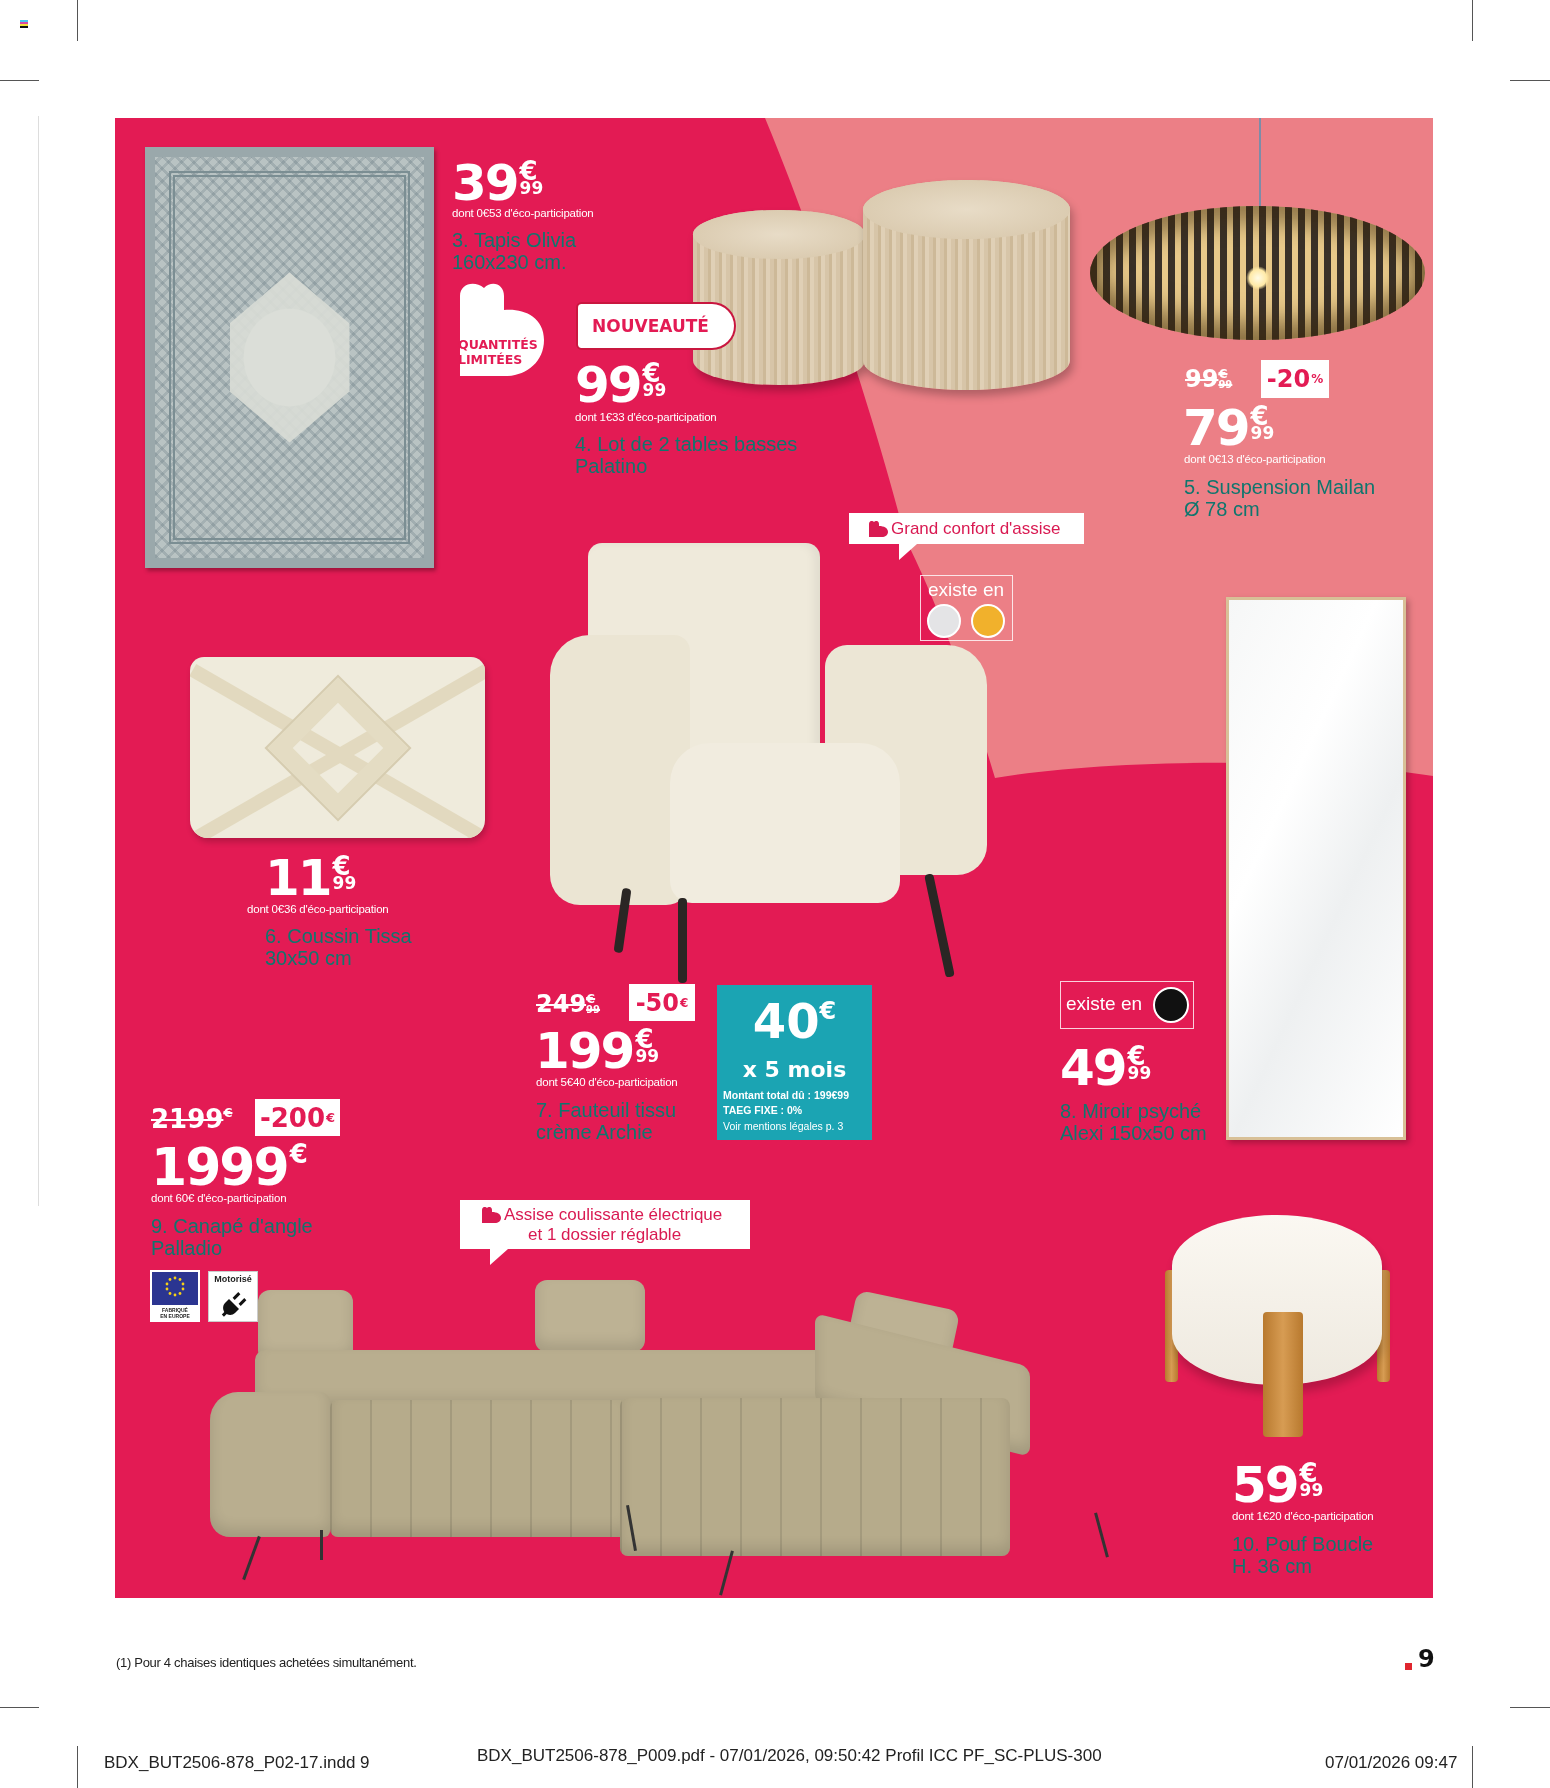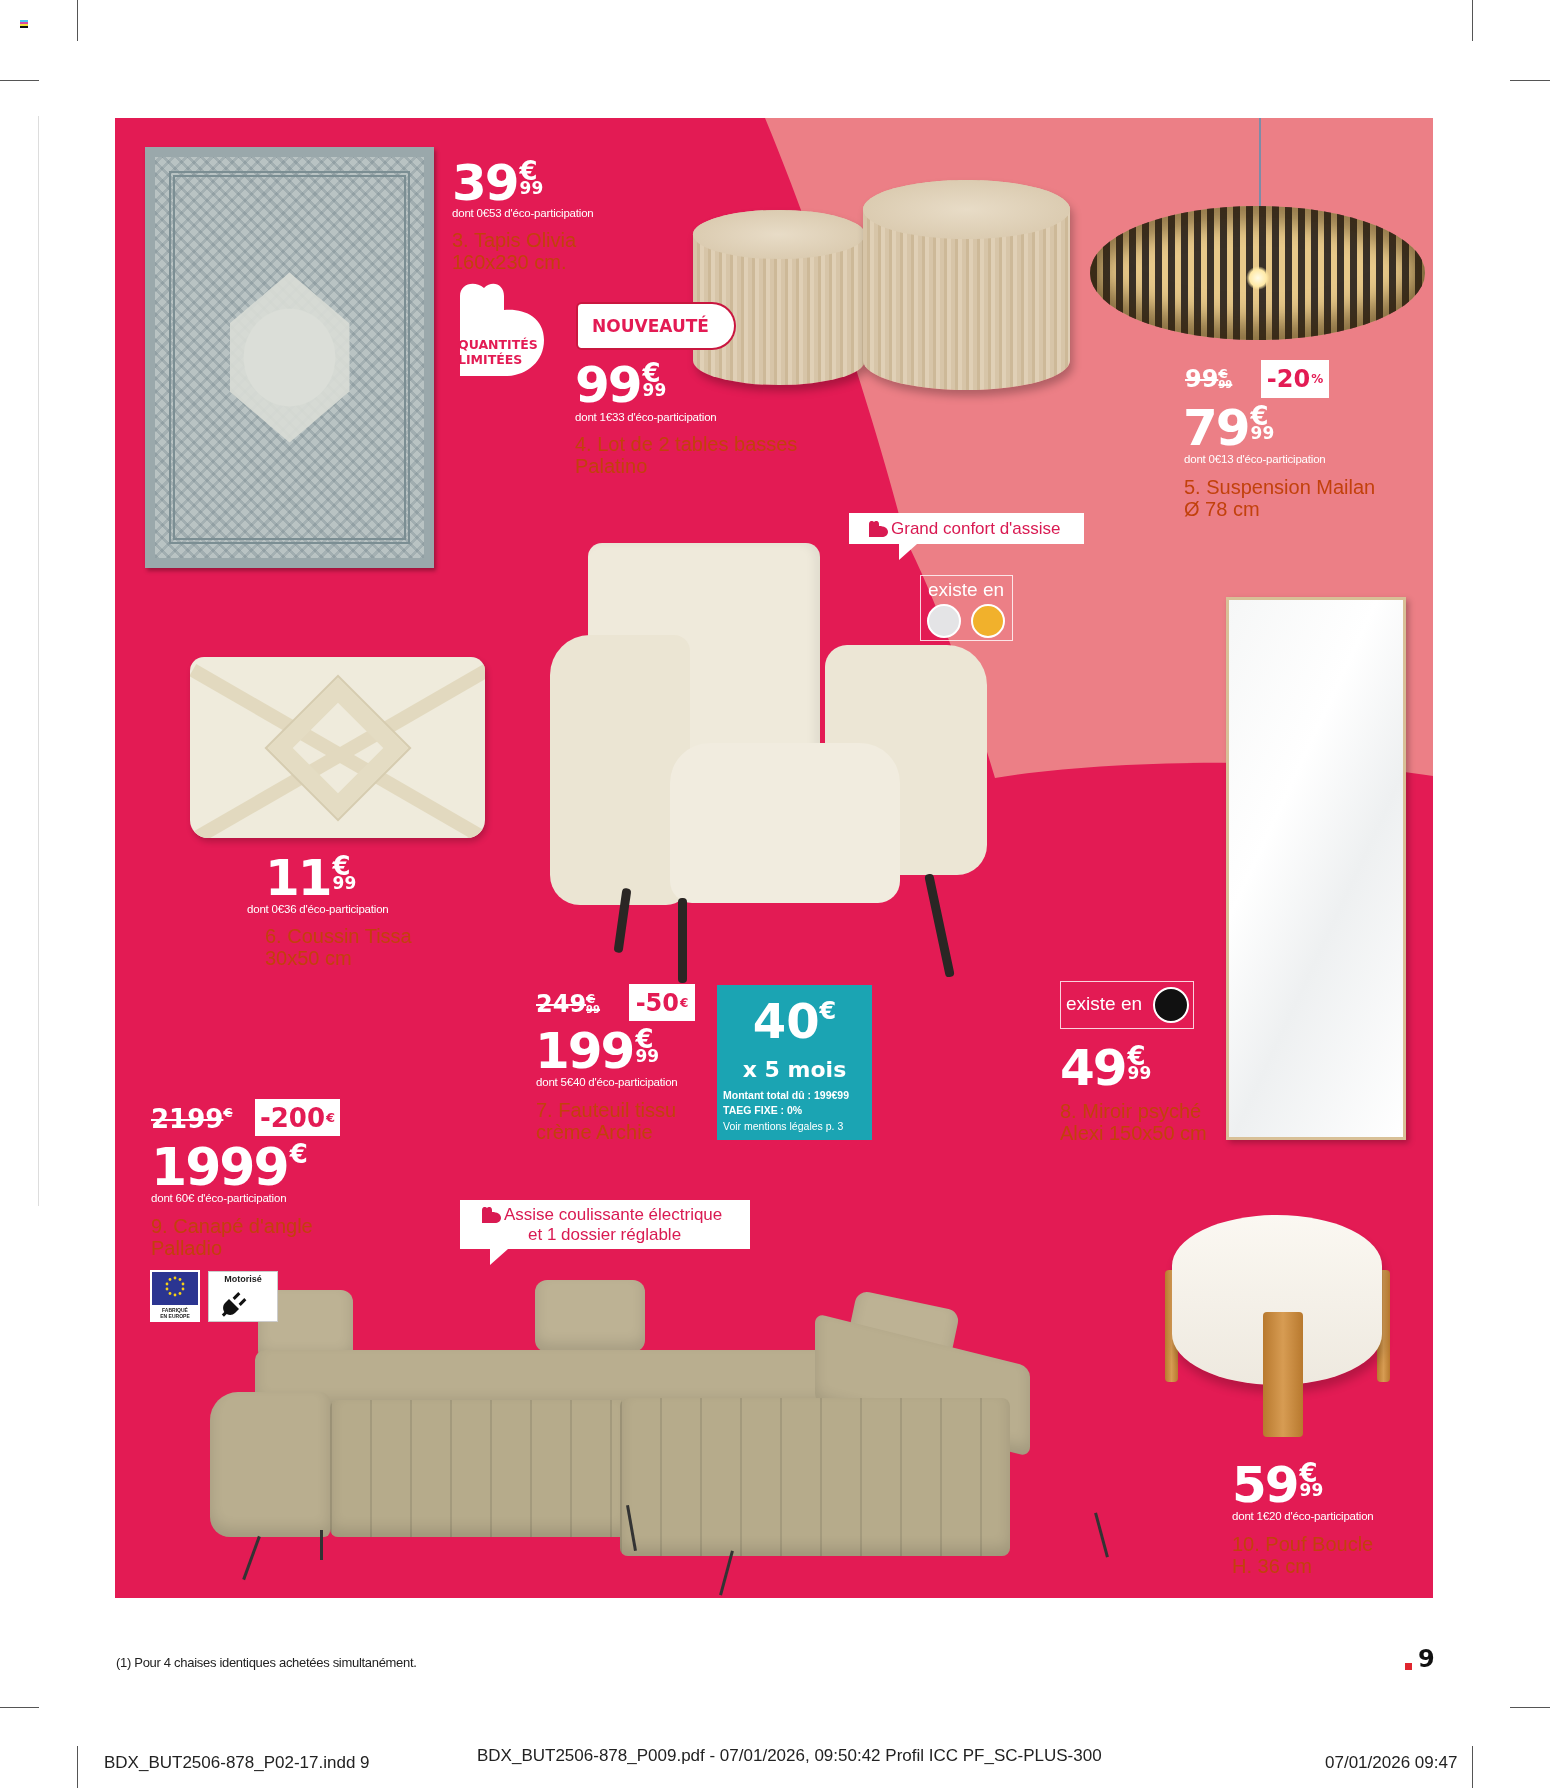--- a/index.html
+++ b/index.html
@@ -74,21 +74,21 @@
   .pouf .leg { position: absolute; background: linear-gradient(90deg, #b8792e, #d79c53, #b8792e); border-radius: 4px; }
 
   
   .price { position: absolute; display: flex; align-items: flex-start; font-weight: 700; color: #fff; line-height: 1; }
   .price .int { font-family: "DejaVu Sans", sans-serif; font-weight: 700; letter-spacing: -2px; }
   .price .sfx { display: flex; flex-direction: column; margin-left: 2px; }
   .price .cur { font-family: "DejaVu Sans", sans-serif; font-weight: 700; }
   .price .cents { font-family: "DejaVu Sans", sans-serif; font-weight: 700; }
 
   .eco { position: absolute; font-size: 11.5px; color: #fff; white-space: nowrap; letter-spacing: -0.2px; }
-  .pname { position: absolute; font-size: 20px; color: #c2410c; line-height: 22px; white-space: nowrap; }
+  .pname { position: absolute; font-size: 20px; color: #0f766e; line-height: 22px; white-space: nowrap; }
 
   .old-price { position: absolute; display: flex; align-items: flex-start; font-family: "DejaVu Sans", sans-serif; font-weight: 700; color: #fff; text-decoration: line-through; text-decoration-thickness: 2px; line-height: 1; }
   .discount { position: absolute; background: #fff; color: #e31b54; font-family: "DejaVu Sans", sans-serif; font-weight: 700; display: flex; align-items: center; justify-content: center; line-height: 1; margin-left: 12px; }
   .discount sup { font-size: 0.5em; margin-left: 1px; }
 
   .badge-new { position: absolute; background: #fff; color: #e31b54; font-family: "DejaVu Sans", sans-serif; font-weight: 700; font-size: 17px;
     border-radius: 4px 24px 24px 4px; display: flex; align-items: center; padding-left: 14px; box-shadow: 0 0 0 2px #c9163f; }
 
   .heart-badge { position: absolute; }
   .heart-badge .txt { position: absolute; left: 6px; top: 55px; color: #e31b54; font-family: "DejaVu Sans", sans-serif; font-weight: 700; font-size: 12.5px; line-height: 15px; }
@@ -102,21 +102,21 @@
 
   .credit { position: absolute; left: 717px; top: 985px; width: 155px; height: 155px; background: #1ba4b3; color: #fff; }
   .credit .amt { position: absolute; left: 0; width: 100%; top: 12px; text-align: center; font-family: "DejaVu Sans", sans-serif; font-weight: 700; font-size: 48px; line-height: 1; }
   .credit .amt sup { font-size: 24px; vertical-align: top; position: relative; top: 2px; }
   .credit .times { position: absolute; left: 0; width: 100%; top: 72px; text-align: center; font-family: "DejaVu Sans", sans-serif; font-weight: 700; font-size: 22px; }
   .credit .l { position: absolute; left: 6px; font-size: 10.5px; white-space: nowrap; }
   .credit .b { font-weight: 700; }
   .eu { position: absolute; left: 150px; top: 1270px; width: 50px; height: 52px; background: #fff; }
   .eu .flag { position: absolute; left: 2px; top: 2px; width: 46px; height: 33px; background: #2b3591; }
   .eu .lbl { position: absolute; left: 0; top: 37px; width: 100%; text-align: center; color: #222; font-size: 5px; line-height: 6px; font-weight: 700; }
-  .moto { position: absolute; left: 208px; top: 1271px; width: 70px; height: 51px; background: #fff; border: 1px solid #ccc; }
+  .moto { position: absolute; left: 208px; top: 1271px; width: 50px; height: 51px; background: #fff; border: 1px solid #ccc; }
   .moto .lbl { position: absolute; top: 2px; width: 100%; text-align: center; color: #222; font-size: 9px; font-weight: 700; }
 
   .footnote { position: absolute; left: 116px; top: 1655px; font-size: 13px; color: #222; letter-spacing: -0.3px; }
   .pagenum { position: absolute; left: 1418px; top: 1645px; font-family: "DejaVu Sans", sans-serif; font-weight: 700; font-size: 24px; color: #111; }
   .pagemark { position: absolute; left: 1405px; top: 1663px; width: 7px; height: 7px; background: #e0262f; }
   .slug { position: absolute; font-size: 17px; color: #222; white-space: nowrap; }
 </style>
 </head>
 <body>
 

